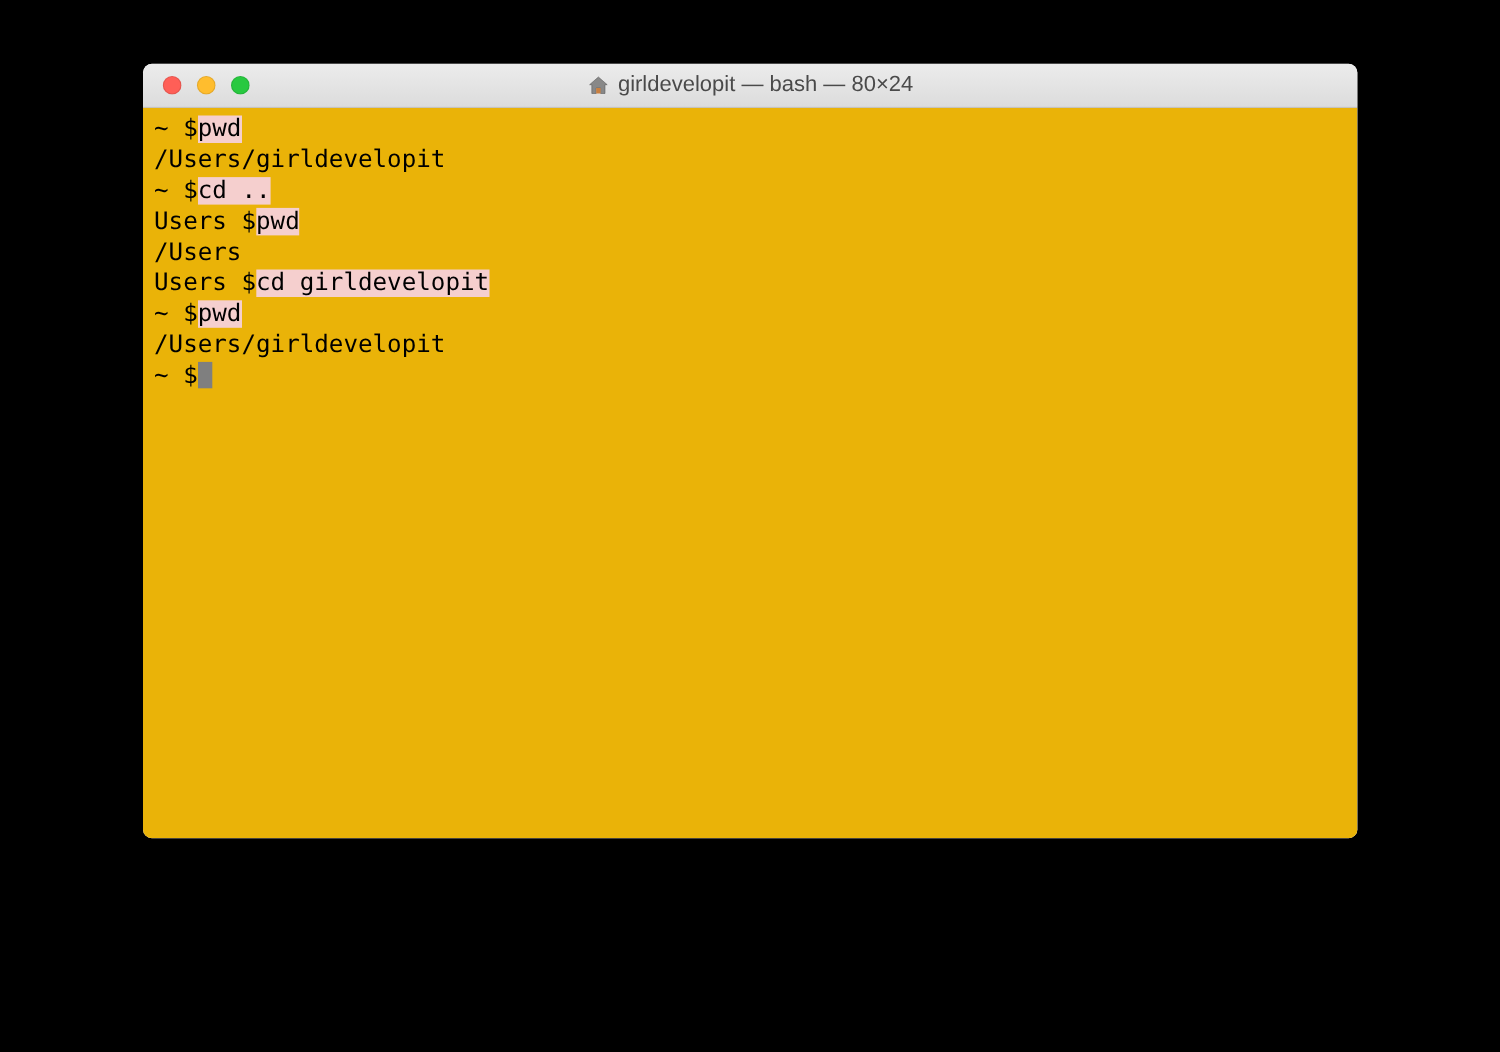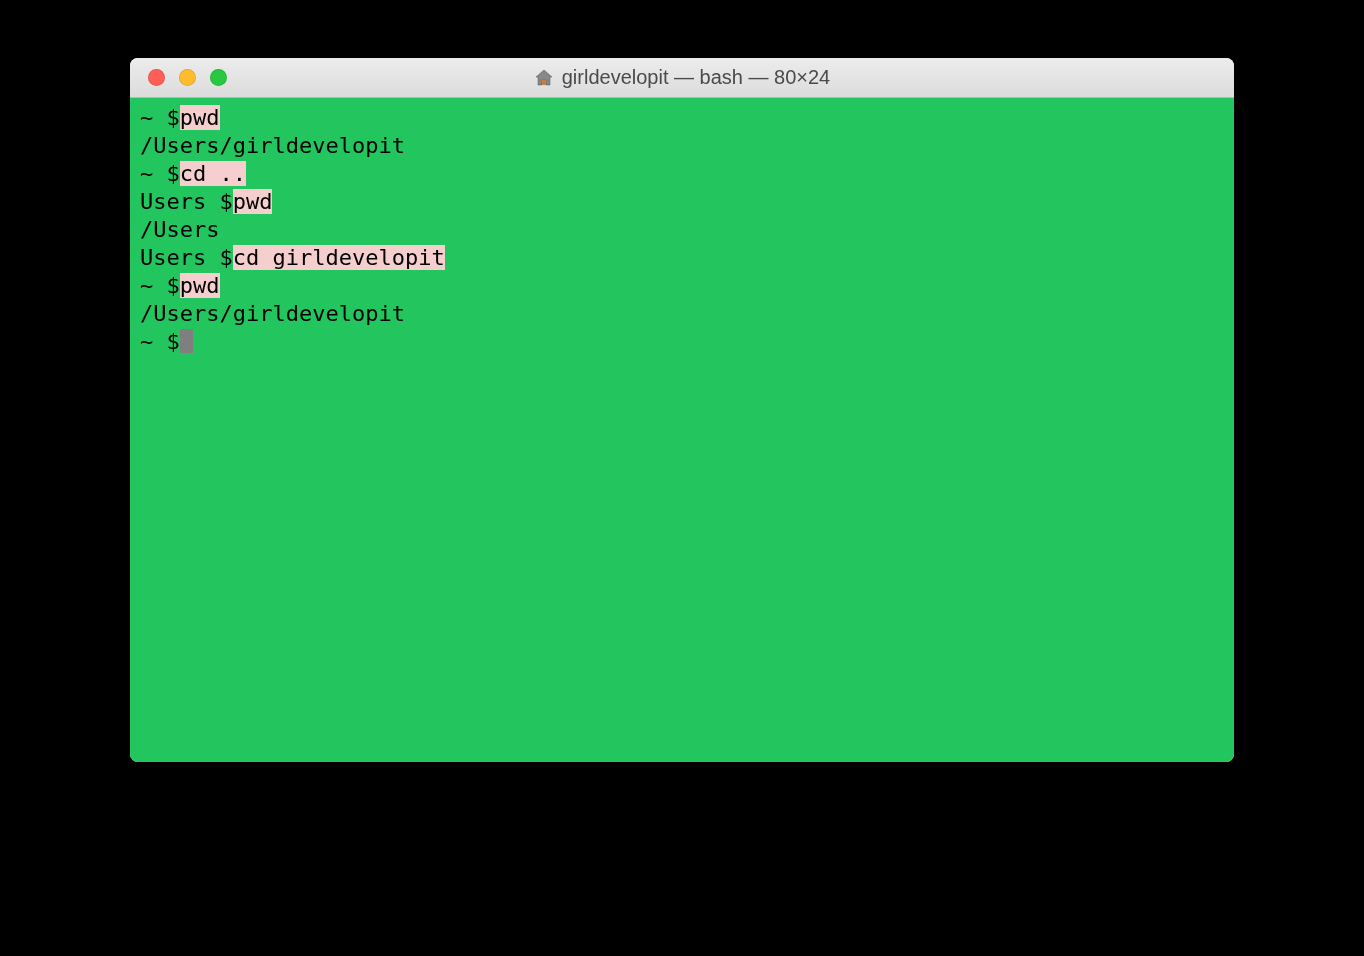--- a/index.html
+++ b/index.html
@@ -69,21 +69,21 @@
     }
     
     .title-text {
       font-family: "Helvetica Neue", Helvetica, Arial, sans-serif;
       font-size: 20px;
       color: #4a4a4a;
       font-weight: 400;
     }
     
     .terminal-body {
-      background: #22c55e;
+      background: #eab308;
       padding: 6px 10px;
       font-family: "Menlo", "Monaco", "Consolas", monospace;
       font-size: 22px;
       line-height: 28px;
       color: #000;
       height: 664px;
       overflow: hidden;
       white-space: pre;
     }
     

